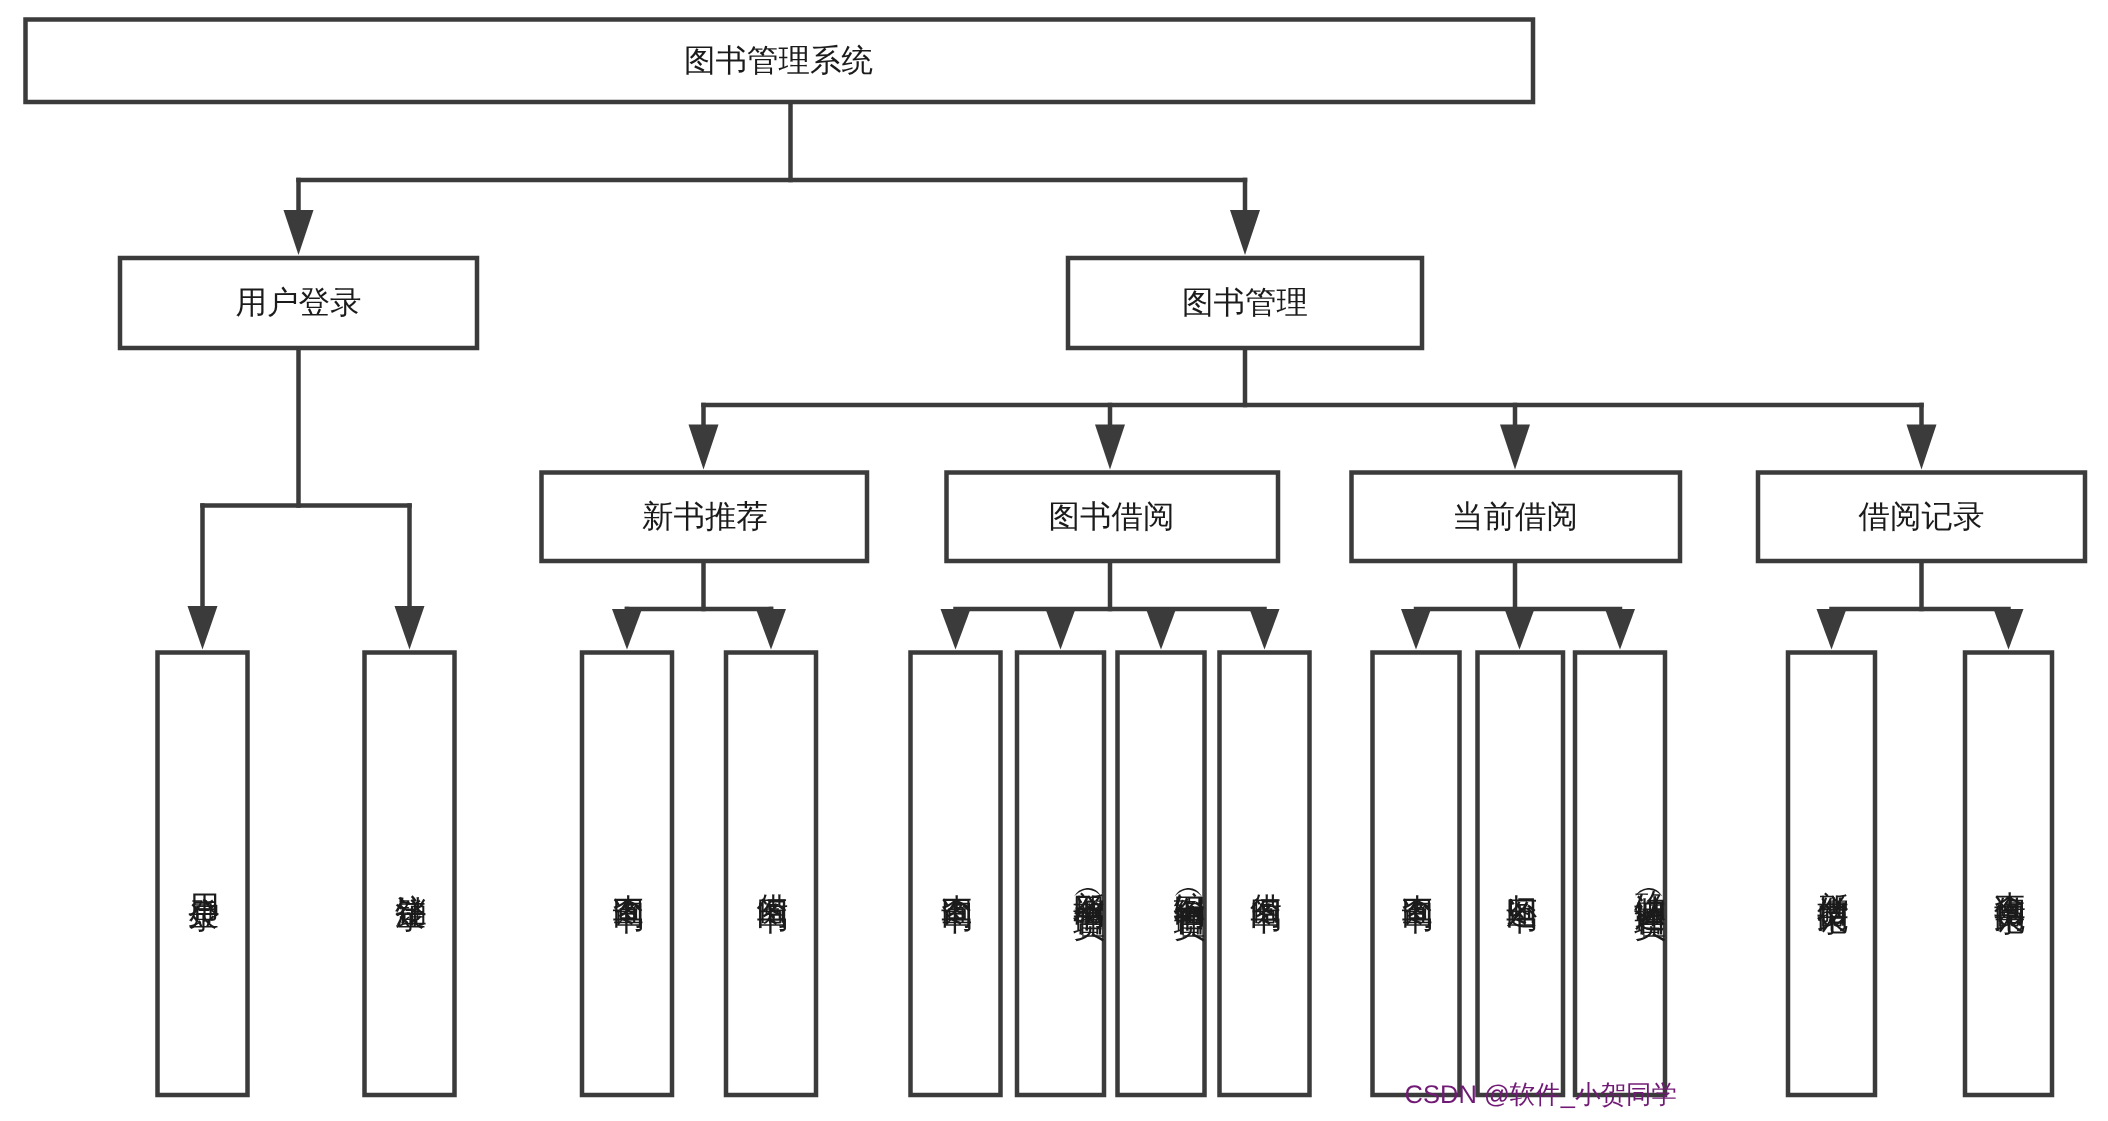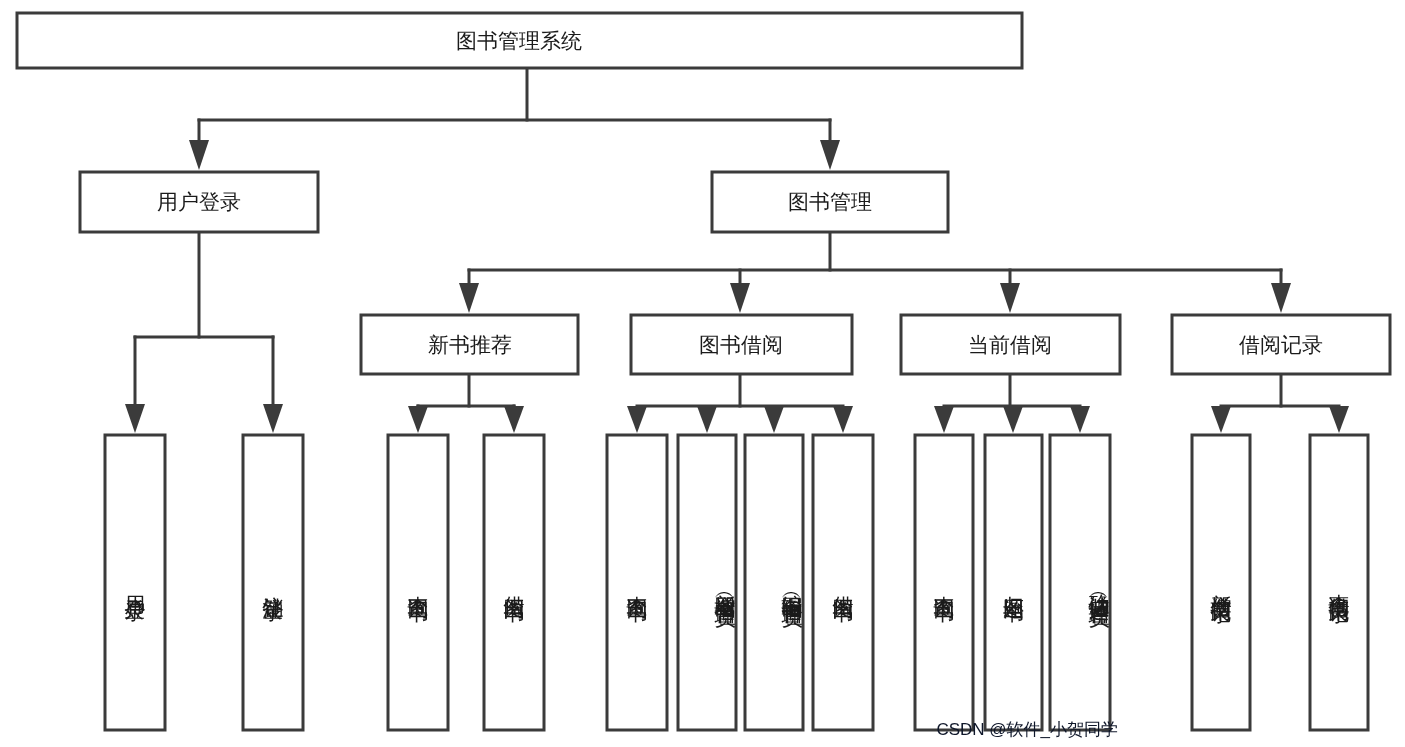--- a/index.html
+++ b/index.html
@@ -60,21 +60,21 @@
     text-align: center;
     white-space: nowrap;
     user-select: none;
   }
   .watermark {
     position: absolute;
     right: 10px;
     bottom: 6px;
     font-family: "Liberation Sans", "DejaVu Sans", sans-serif;
     font-size: 17px;
-    color: #0f172a;
+    color: #701a75;
     white-space: nowrap;
     user-select: none;
   }
 </style>
 </head>
 <body>
 
 <div id="diagram-root">
 
   <svg class="diagram-canvas" viewBox="0 0 1405 747">

